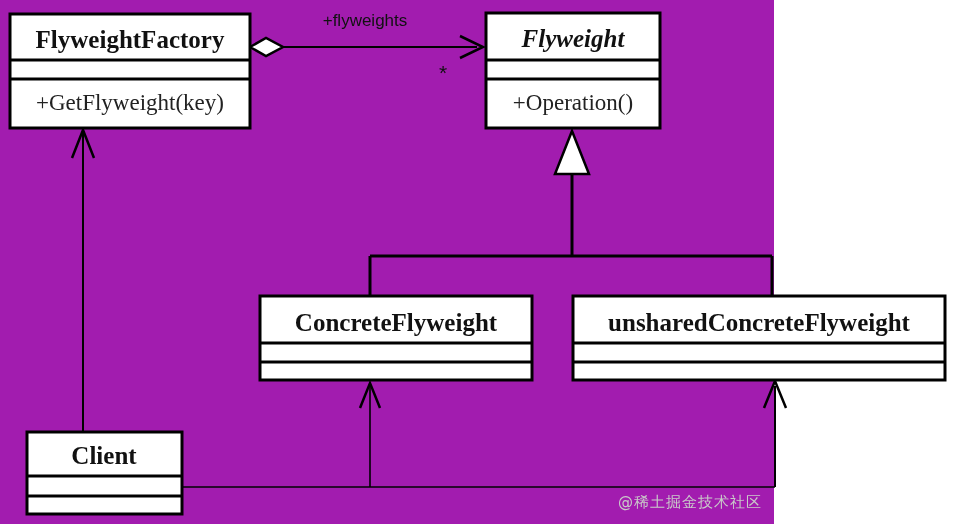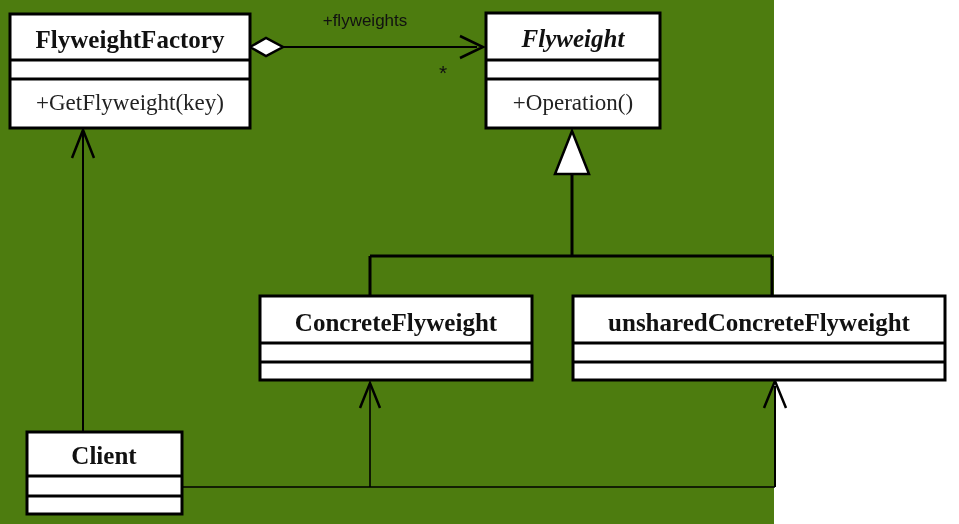--- a/index.html
+++ b/index.html
@@ -10,21 +10,21 @@
   body {
     width: 959px;
     height: 524px;
     overflow: hidden;
     font-family: "Liberation Serif", serif;
   }
   #diagram-root {
     position: relative;
     width: 774px;
     height: 524px;
-    background: #4d7c0f;
+    background: #a21caf;
   }
   svg#uml-canvas {
     position: absolute;
     top: 0;
     left: 0;
     width: 959px;
     height: 524px;
     display: block;
   }
   .cls-box-rect {
@@ -169,14 +169,15 @@
       <line class="cls-divider" x1="27" y1="476" x2="182" y2="476"></line>
       <line class="cls-divider" x1="27" y1="496" x2="182" y2="496"></line>
       <text class="cls-name-text" x="104" y="464" font-size="25">Client</text>
     </g>
 
     <text class="assoc-label" x="365" y="26">+flyweights</text>
     <text class="multiplicity-label" x="443" y="80">*</text>
 
   </svg>
 
+  <div class="watermark-text">@稀土掘金技术社区</div>
 
 </div>
 
 </body></html>

